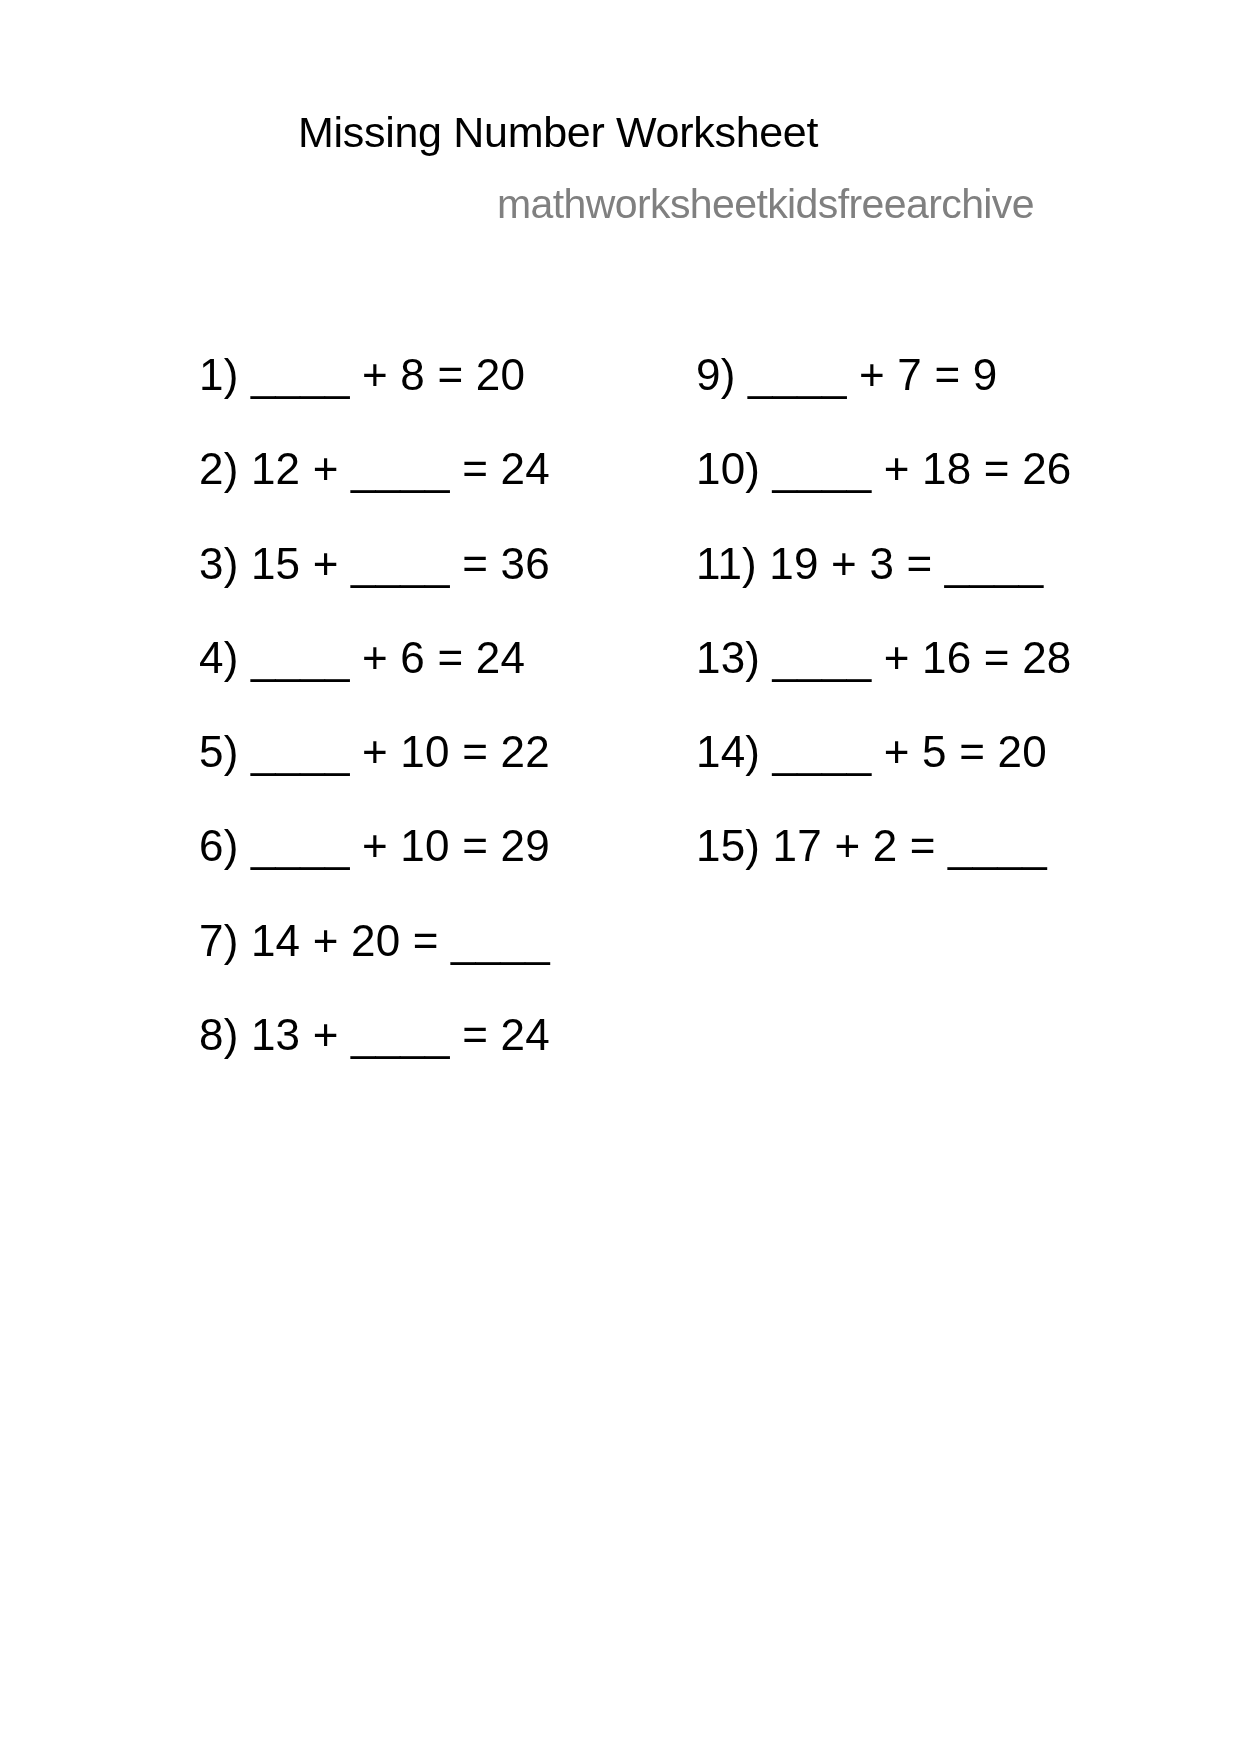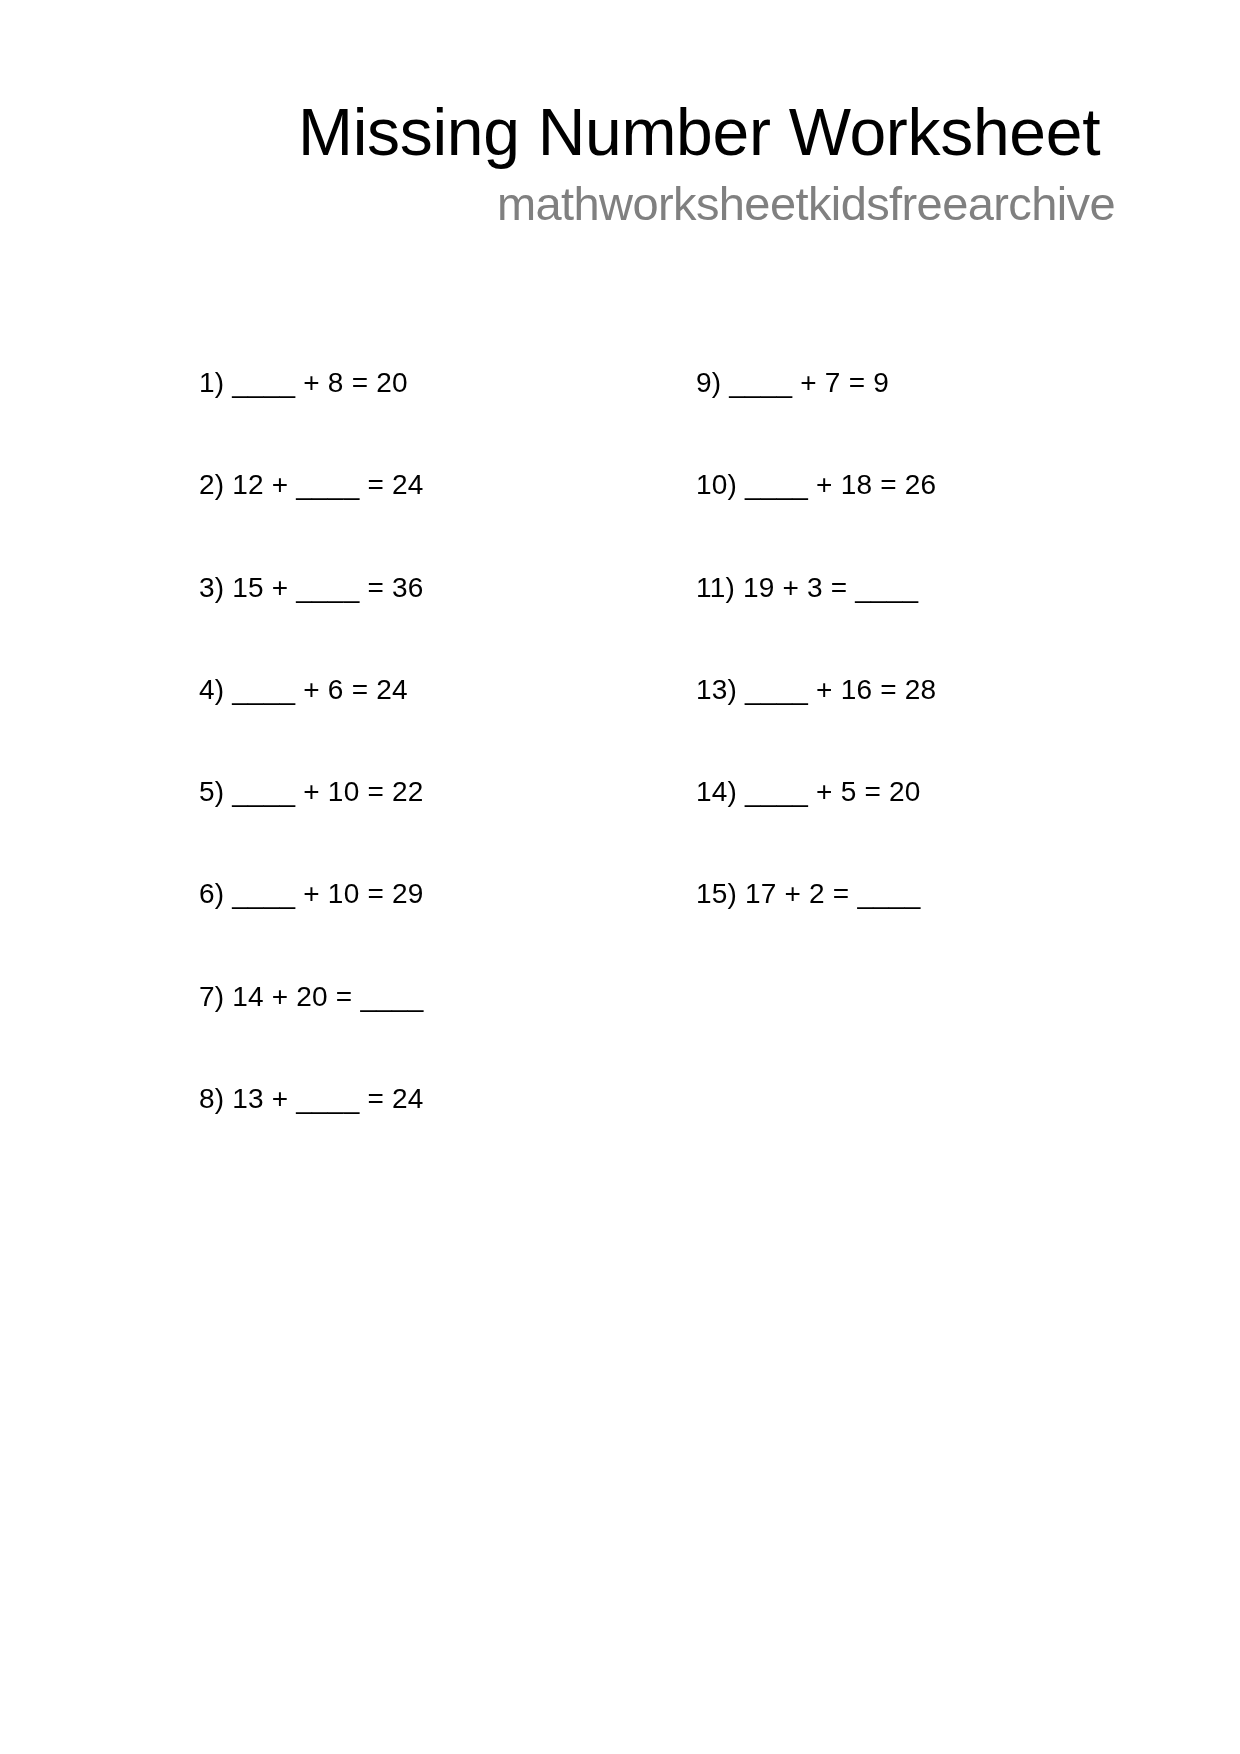--- a/index.html
+++ b/index.html
@@ -12,48 +12,47 @@
       height: 1754px;
       position: relative;
       overflow: hidden;
       font-family: "Liberation Sans", sans-serif;
       color: #000000;
     }
     .title {
       position: absolute;
       left: 298px;
       top: 96px;
-      font-size: 66px;
+      font-size: 43px;
       line-height: 72px;
       white-space: nowrap;
       letter-spacing: -0.3px;
     }
     .subtitle {
       position: absolute;
       left: 497px;
       top: 180px;
-      font-size: 47px;
+      font-size: 41px;
       line-height: 48px;
       color: #808080;
       white-space: nowrap;
       letter-spacing: -0.6px;
     }
     .column {
       position: absolute;
       top: 348px;
     }
     .col-left { left: 199px; }
     .col-right { left: 696px; }
     .problem {
       height: 94.3px;
-      font-size: 28px;
+      font-size: 44px;
       line-height: 54px;
       white-space: pre;
       letter-spacing: 0.2px;
-      margin-top: 8px;
     }
   </style>
 </head>
 <body>
 
 <div class="title">Missing Number Worksheet</div>
 <div class="subtitle">mathworksheetkidsfreearchive</div>
 
 <div class="column col-left">
   <div class="problem">1) ____ + 8 = 20</div>

